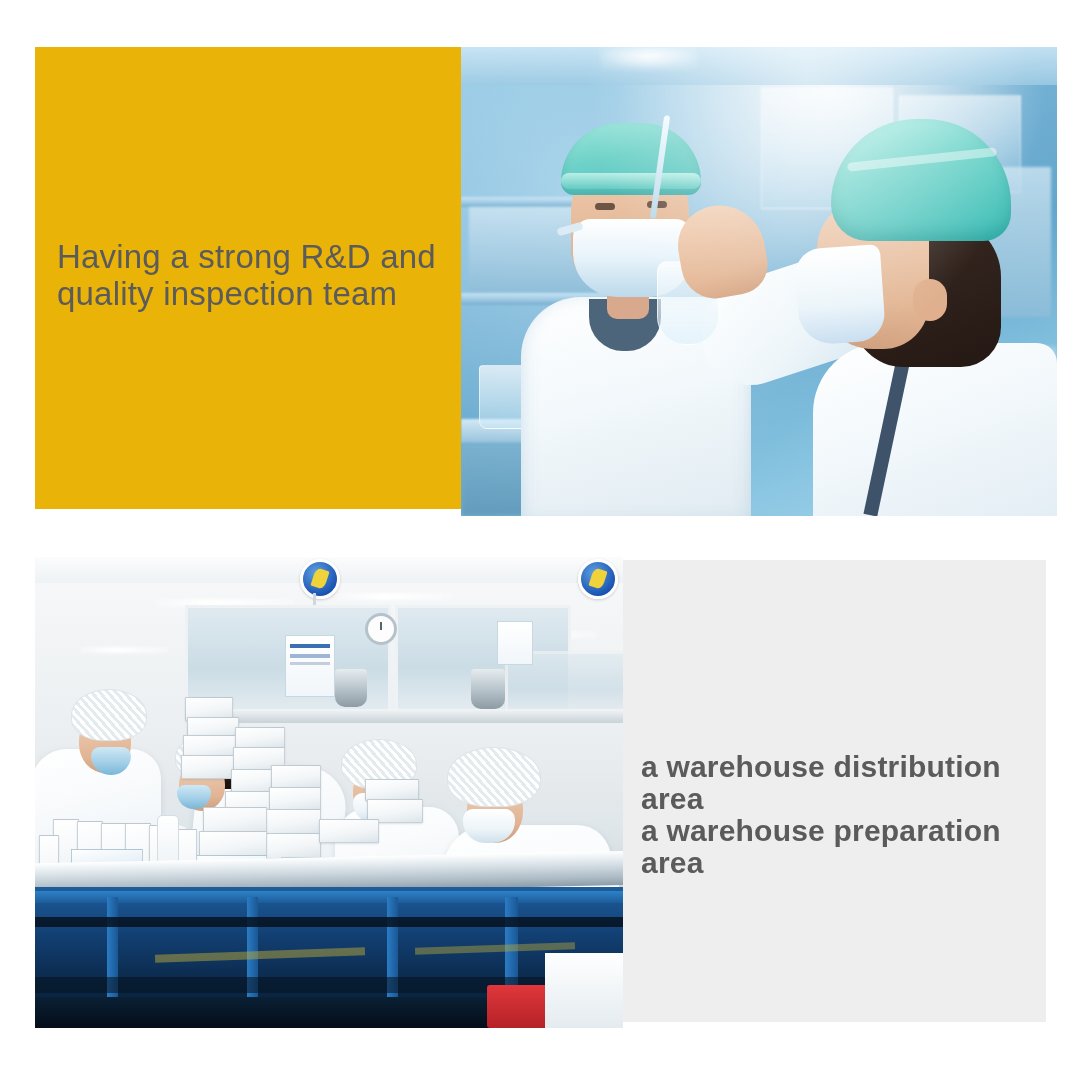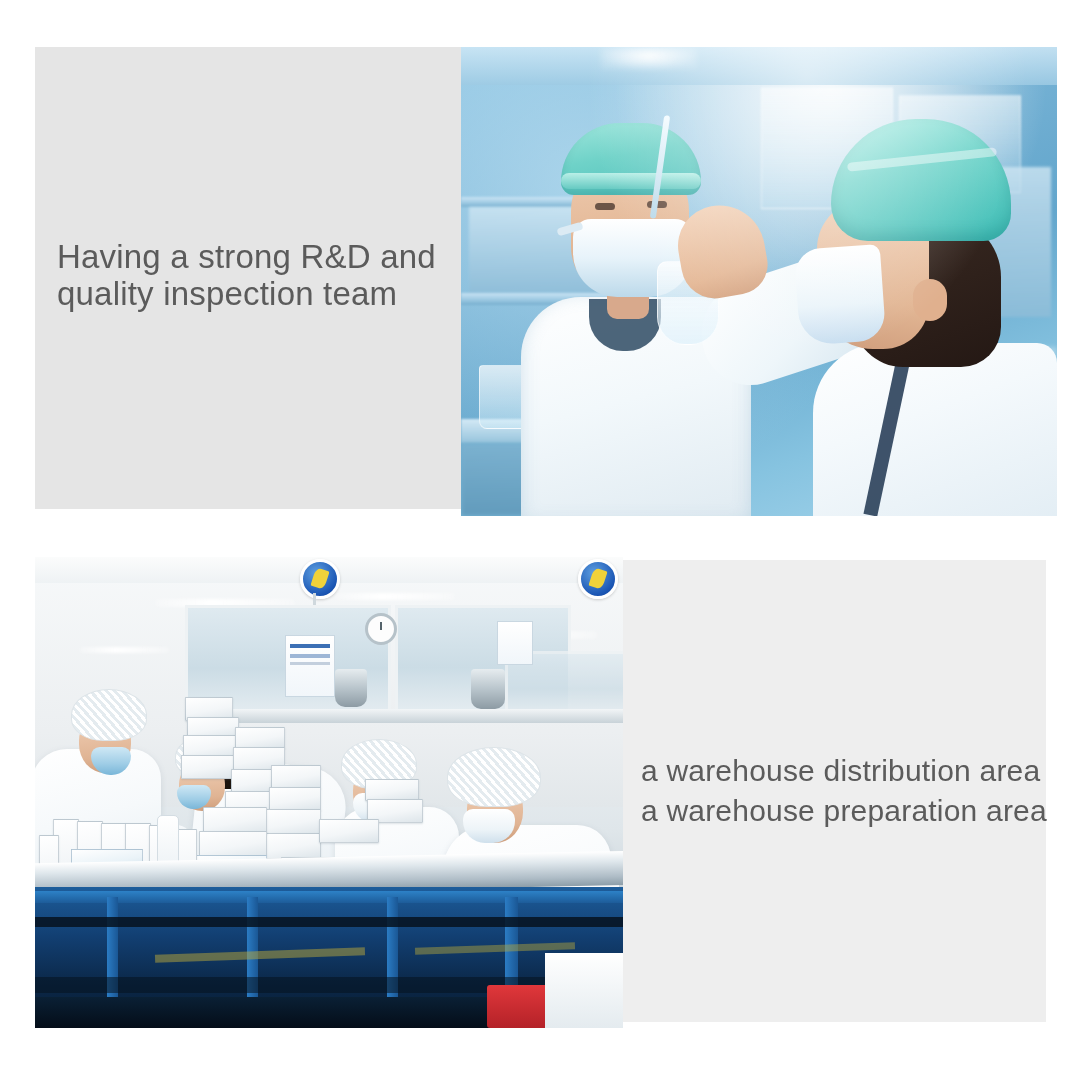--- a/index.html
+++ b/index.html
@@ -29,21 +29,21 @@
     top: 47px;
     width: 1022px;
     height: 469px;
   }
   .row1-text-panel {
     position: absolute;
     left: 0;
     top: 0;
     width: 426px;
     height: 462px;
-    background: #e5e5e5;
+    background: #eab308;
     padding-left: 28px;
   }
   .row1-caption {
     position: absolute;
     left: 22px;
     top: 191px;
     width: 400px;
     color: #5b5b5b;
     font-size: 33px;
     line-height: 37px;
@@ -86,23 +86,23 @@
     height: 462px;
     background: #eeeeee;
   }
   .row2-caption {
     position: absolute;
     left: 18px;
     top: 191px;
     width: 410px;
     color: #5b5b5b;
     font-size: 30px;
-    line-height: 40px;
+    line-height: 32px;
     letter-spacing: 0.2px;
-    font-weight: 400;
+    font-weight: 700;
     white-space: pre-line;
   }
 
   
   .scene { position: absolute; inset: 0; }
   .sh { position: absolute; }
 
   
   .lab-bg {
     position: absolute; inset: 0;

